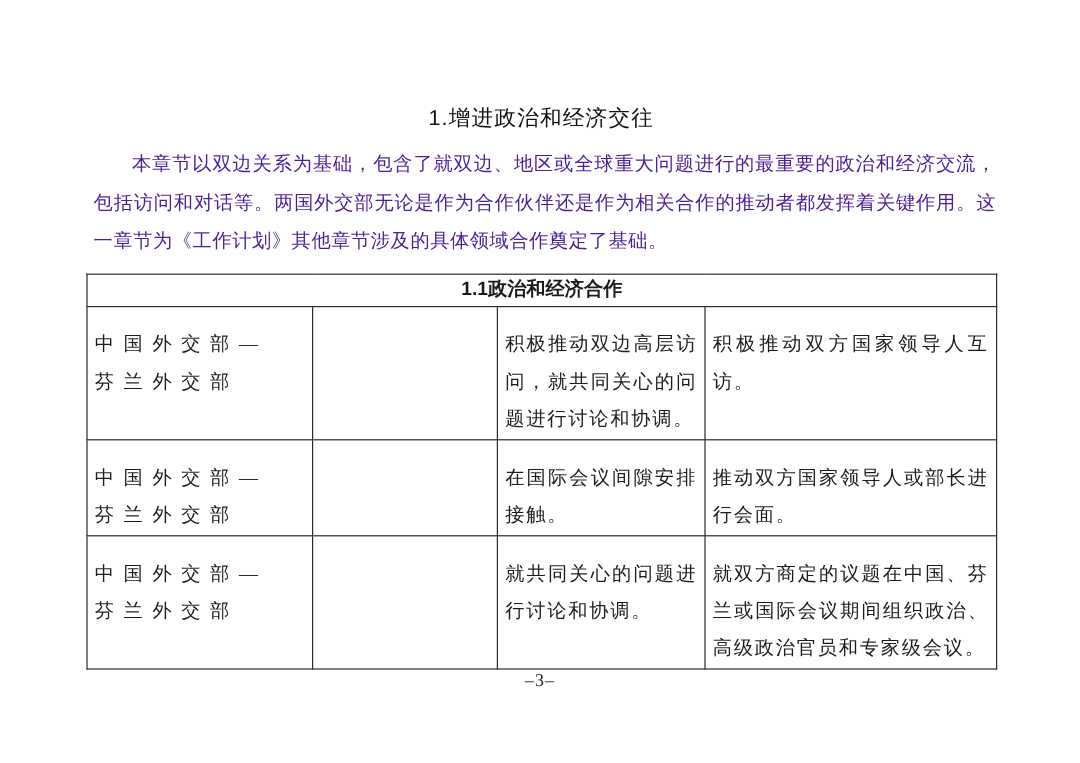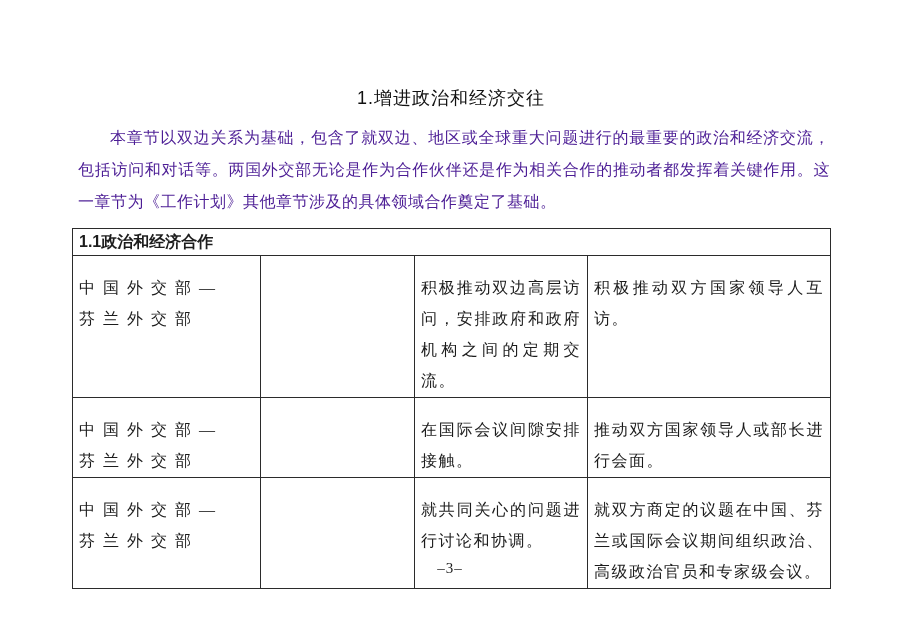--- a/index.html
+++ b/index.html
@@ -48,21 +48,21 @@
   .coop col.c2 { width: 154px; }
   .coop col.c3 { width: 173px; }
   .coop col.c4 { width: 243px; }
   .coop th, .coop td {
     border: 1px solid #2b2b2b;
     vertical-align: top;
     padding: 1px 6px;
   }
   .caption-cell {
     height: 27px;
-    text-align: left;
+    text-align: center;
     vertical-align: middle;
     font-family: "Liberation Sans", "DejaVu Sans", sans-serif;
     font-weight: bold;
     font-size: 16px;
     line-height: 24px;
     padding: 1px 2px;
   }
   .coop th {
     height: 30px;
     text-align: left;
@@ -116,21 +116,21 @@
           <col class="c4">
       </colgroup>
       <tbody>
         <tr>
           <td class="caption-cell" colspan="4">1.1政治和经济合作</td>
         </tr>
         <tr class="row-1">
           <td class="cell cell-party">中国外交部—
 芬兰外交部</td>
           <td class="cell"></td>
-          <td class="cell">积极推动双边高层访问，安排政府和政府机构之间的定期交流。</td>
+          <td class="cell">积极推动双边高层访问，就共同关心的问题进行讨论和协调。</td>
           <td class="cell">积极推动双方国家领导人互访。</td>
         </tr>
         <tr class="row-2">
           <td class="cell cell-party">中国外交部—
 芬兰外交部</td>
           <td class="cell"></td>
           <td class="cell">在国际会议间隙安排接触。</td>
           <td class="cell">推动双方国家领导人或部长进行会面。</td>
         </tr>
         <tr class="row-3">

